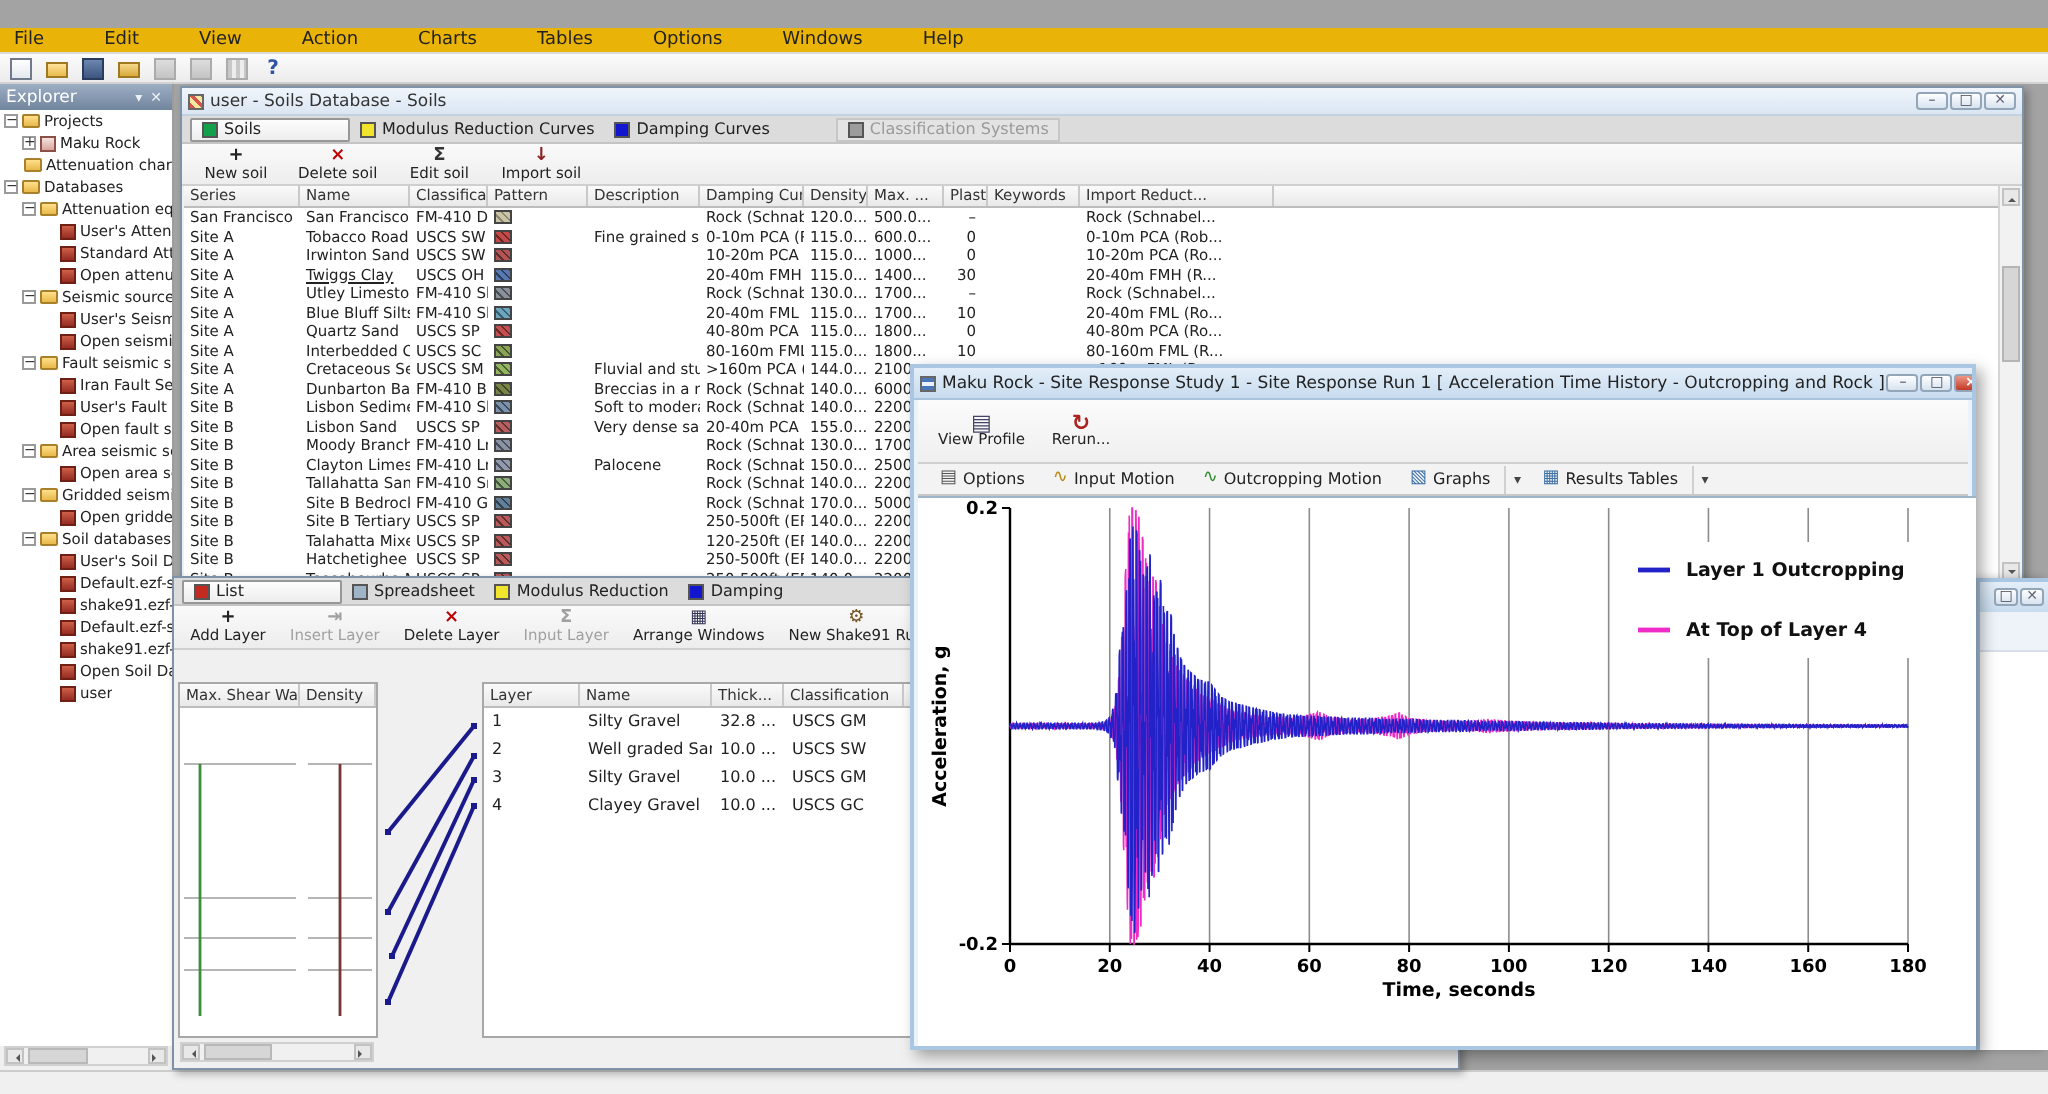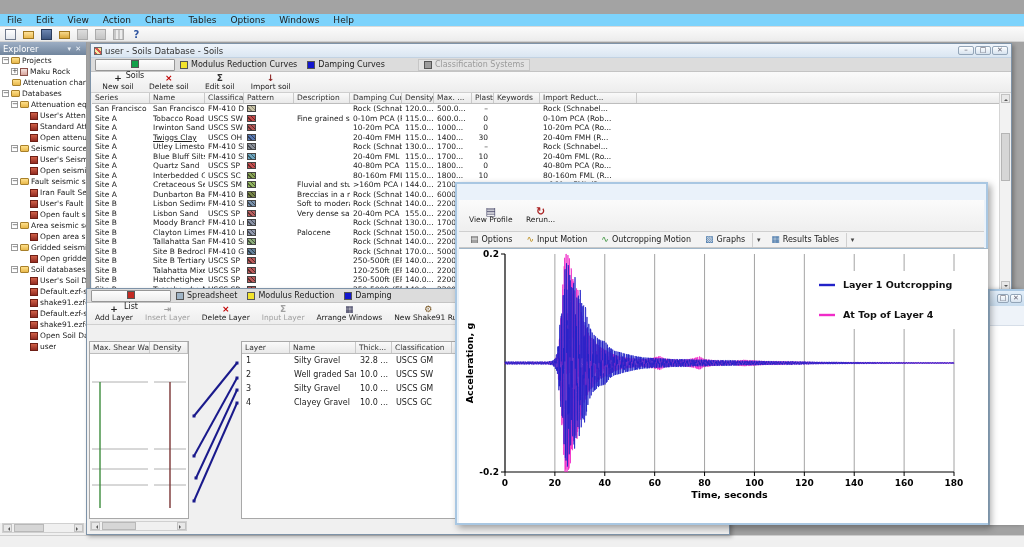--- a/index.html
+++ b/index.html
@@ -4,22 +4,22 @@
 <style>
   html,body{margin:0;padding:0;background:#888;}
   *{box-sizing:border-box;font-family:"DejaVu Sans","Liberation Sans",sans-serif;}
   .screen{position:relative;width:1024px;height:547px;overflow:hidden;background:#A3A3A3;}
 
   
   .titlebar{position:absolute;left:0;top:0;width:1024px;height:14px;
     background:linear-gradient(#EAF2FB,#D2E2F1);border-bottom:1px solid #B7CCE0;
     font-size:9px;color:#1c1c1c;display:flex;align-items:center;padding:0 4px;}
   .app-icon{width:9px;height:9px;background:linear-gradient(#F3C13A,#C98A1E);border:1px solid #8A6212;margin-right:4px;}
-  .menubar{position:absolute;left:0;top:14px;width:1024px;height:13px;background:#7dd3fc;
-    border-bottom:1px solid #DADADA;display:flex;align-items:center;font-size:9px;color:#222;}
+  .menubar{position:absolute;left:0;top:14px;width:1024px;height:13px;background:#eab308;
+    border-bottom:1px solid #DADADA;display:flex;align-items:center;font-size:9px;color:#222;gap:16px;}
   .menu-item{padding:0 7px;cursor:default;}
   .main-toolbar{position:absolute;left:0;top:27px;width:1024px;height:15px;
     background:linear-gradient(#FBFBFB,#ECECEC);border-bottom:1px solid #D2D2D2;
     display:flex;align-items:center;padding-left:3px;gap:3px;}
   .tb-icon{display:inline-flex;width:15px;height:13px;align-items:center;justify-content:center;}
   .mic{display:inline-block;width:11px;height:11px;}
   .mic-new{background:linear-gradient(#FFFFFF,#E4E8EE);border:1px solid #707A8C;}
   .mic-open{background:linear-gradient(#FFE29A,#E9B94E);border:1px solid #A07820;height:8px;margin-top:2px;}
   .mic-save{background:linear-gradient(#6D86B0,#3D5680);border:1px solid #2A3C5C;}
   .mic-import{background:linear-gradient(#F7D98C,#D9A93E);border:1px solid #A07820;height:8px;margin-top:2px;}
@@ -58,21 +58,21 @@
   .wicon{width:8px;height:8px;flex:none;margin-right:3px;border:1px solid #666;
     background:repeating-linear-gradient(45deg,#D9534F 0 2px,#F5E9A0 2px 4px);}
   .wbtn{width:16px;height:9px;border:1px solid #93A5B8;border-radius:2px;flex:none;margin-left:1px;
     background:linear-gradient(#FDFEFF,#D7E3EF);position:relative;font-size:7px;line-height:7px;text-align:center;color:#445;}
   .wbtn.min::after{content:'\2013';}
   .wbtn.max::after{content:'\25A1';}
   .wbtn.cls{background:linear-gradient(#ED9685,#C23A27);color:#fff;}
   .wbtn.cls::after{content:'\00D7';color:#fff;font-weight:bold;}
   .tabstrip{height:14px;background:#DCDCDC;border-bottom:1px solid #C4C4C4;display:flex;align-items:center;padding-left:4px;font-size:8px;color:#222;}
   .tab{display:inline-flex;align-items:center;gap:3px;padding:0 5px;height:12px;white-space:nowrap;}
-  .tab.sel{background:linear-gradient(#FDFDFD,#EDEDED);border:1px solid #979797;border-radius:1px;min-width:80px;flex-direction:column;}
+  .tab.sel{background:linear-gradient(#FDFDFD,#EDEDED);border:1px solid #979797;border-radius:1px;min-width:80px;}
   .tab.dis{color:#9a9a9a;border:1px solid #C6C6C6;background:#E3E3E3;margin-left:28px;}
   .chip{width:8px;height:8px;border:1px solid #555;flex:none;}
   .wtoolbar{height:21px;background:linear-gradient(#FAFAFA,#EDEDED);border-bottom:1px solid #CFCFCF;
     display:flex;align-items:stretch;padding-left:2px;}
   .wtbtn{display:inline-flex;flex-direction:column;align-items:center;justify-content:center;
     min-width:50px;padding:0 6px;font-size:7.5px;color:#222;line-height:8px;}
   .wtbtn .g{font-size:9px;line-height:9px;font-weight:bold;}
   .wtbtn.dis{color:#A0A0A0;}
   .wtbtn.dis .g{color:#A0A0A0 !important;}
 
@@ -775,20 +775,28 @@
 
     <div class="fragment" style="left:900px;top:247px;width:36px;height:236px;z-index:30;">
       <div class="frag-title">
         <span class="wbtn max" style="width:12px;"></span>
         <span class="wbtn" style="width:12px;color:#667;">✕</span>
       </div>
       <div class="frag-strip"></div>
     </div>
 
     <div class="win chart-win" style="left:367px;top:140px;width:533px;height:343px;z-index:40;">
+      <div class="win-title">
+        <span class="wicon" style="background:repeating-linear-gradient(0deg,#4A76B8 0 2px,#E8F0FA 2px 4px);"></span>
+        <span>Maku Rock - Site Response Study 1 - Site Response Run 1 [ Acceleration Time History - Outcropping and Rock ]</span>
+        <span class="sp"></span>
+        <span class="wbtn min"></span>
+        <span class="wbtn max"></span>
+        <span class="wbtn cls"></span>
+      </div>
       <div class="ctb1" id="chart-toolbar1">
           <span class="wtbtn" style="min-width: 44px;">
             <span class="g" style="color: rgb(68, 68, 102); font-size: 11px;">▤</span>
             <span>View Profile</span>
           </span>
           <span class="wtbtn" style="min-width: 44px;">
             <span class="g" style="color: rgb(170, 34, 34); font-size: 11px;">↻</span>
             <span>Rerun...</span>
           </span>
         </div>

